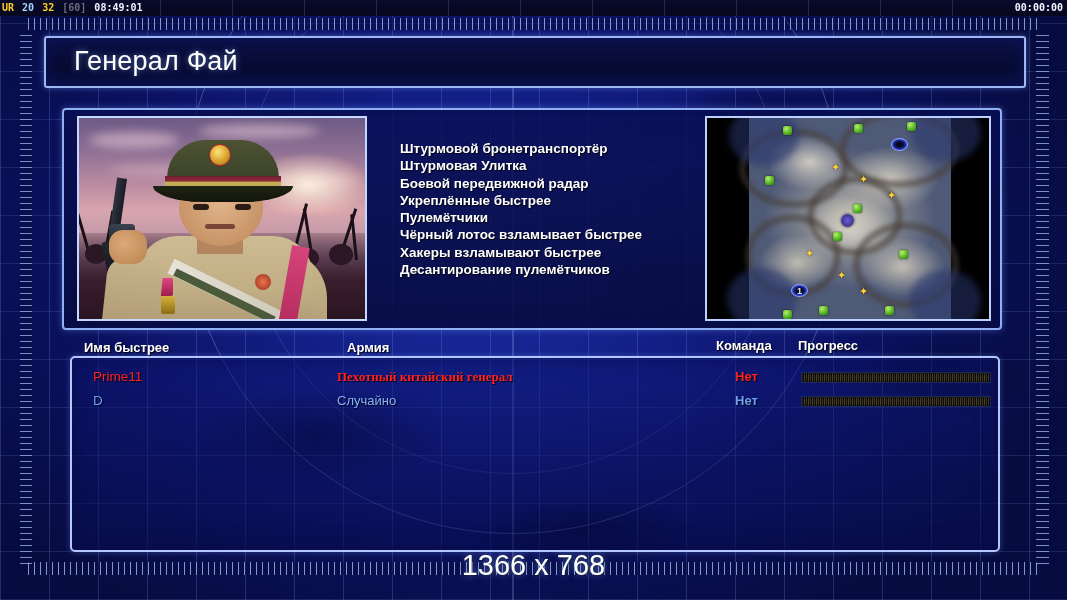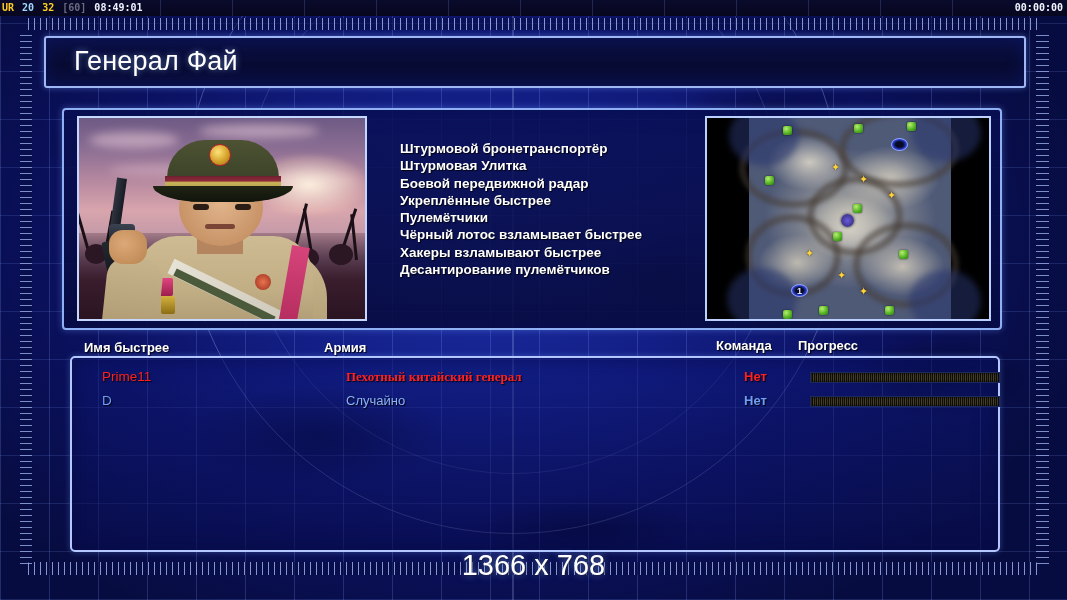--- a/index.html
+++ b/index.html
@@ -327,34 +327,34 @@
     position: absolute; left: 62px; top: 338px; width: 940px; height: 20px;
     z-index: 11;
   }
   #table-headers span {
     position: absolute;
     font-size: 13px; font-weight: bold; color: #ffffff;
     text-shadow: 1px 1px 1px rgba(0,0,10,.95);
     white-space: nowrap;
   }
   .th-name { left: 22px;  top: 2px; }
-  .th-army { left: 262px; top: 2px; }
+  .th-army { left: 285px; top: 2px; }
   .th-team { left: 654px; top: 0px; }
   .th-prog { left: 736px; top: 0px; }
 
   #playertable {
     position: absolute; left: 70px; top: 356px; width: 930px; height: 196px;
     background: linear-gradient(180deg, rgba(14,24,120,.45), rgba(9,14,80,.50));
     border: 2px solid #b4c8ff;
     border-radius: 5px;
     box-shadow: 0 0 6px rgba(120,160,255,.35), inset 0 0 22px rgba(6,10,70,.7);
     z-index: 10;
   }
   .prow {
-    position: absolute; left: 16px; width: 930px; height: 23px;
+    position: absolute; left: 7px; width: 930px; height: 23px;
   }
   .prow .p-name {
     position: absolute; left: 14px; top: 2px;
     font-size: 13.5px; white-space: nowrap;
   }
   .prow .p-army {
     position: absolute; left: 258px; top: 2px;
     font-size: 13px; white-space: nowrap;
   }
   .prow .p-team {

